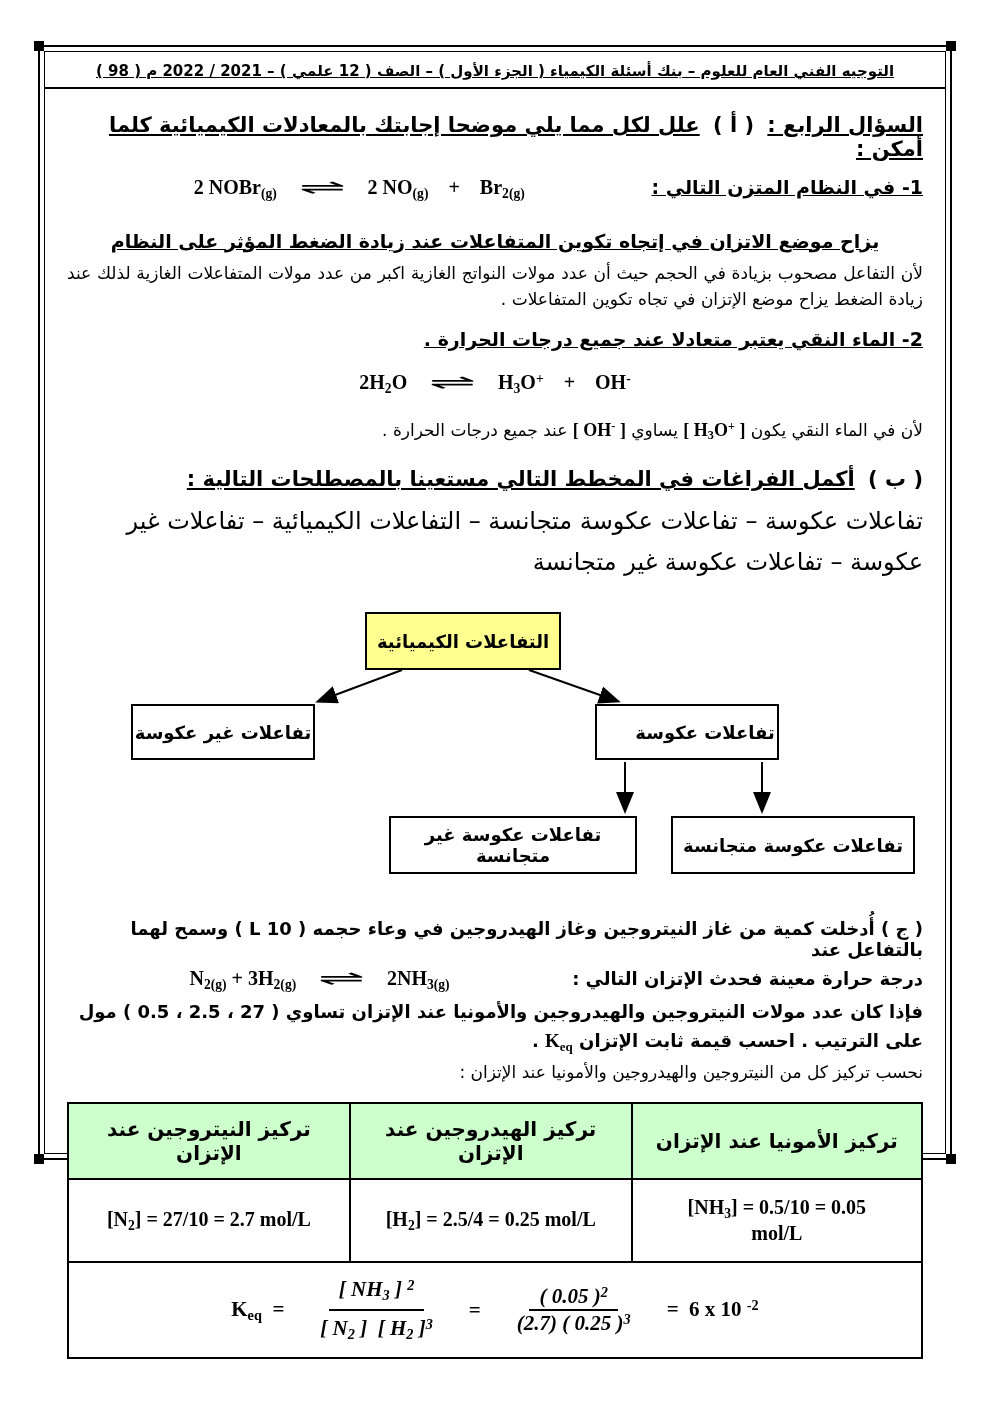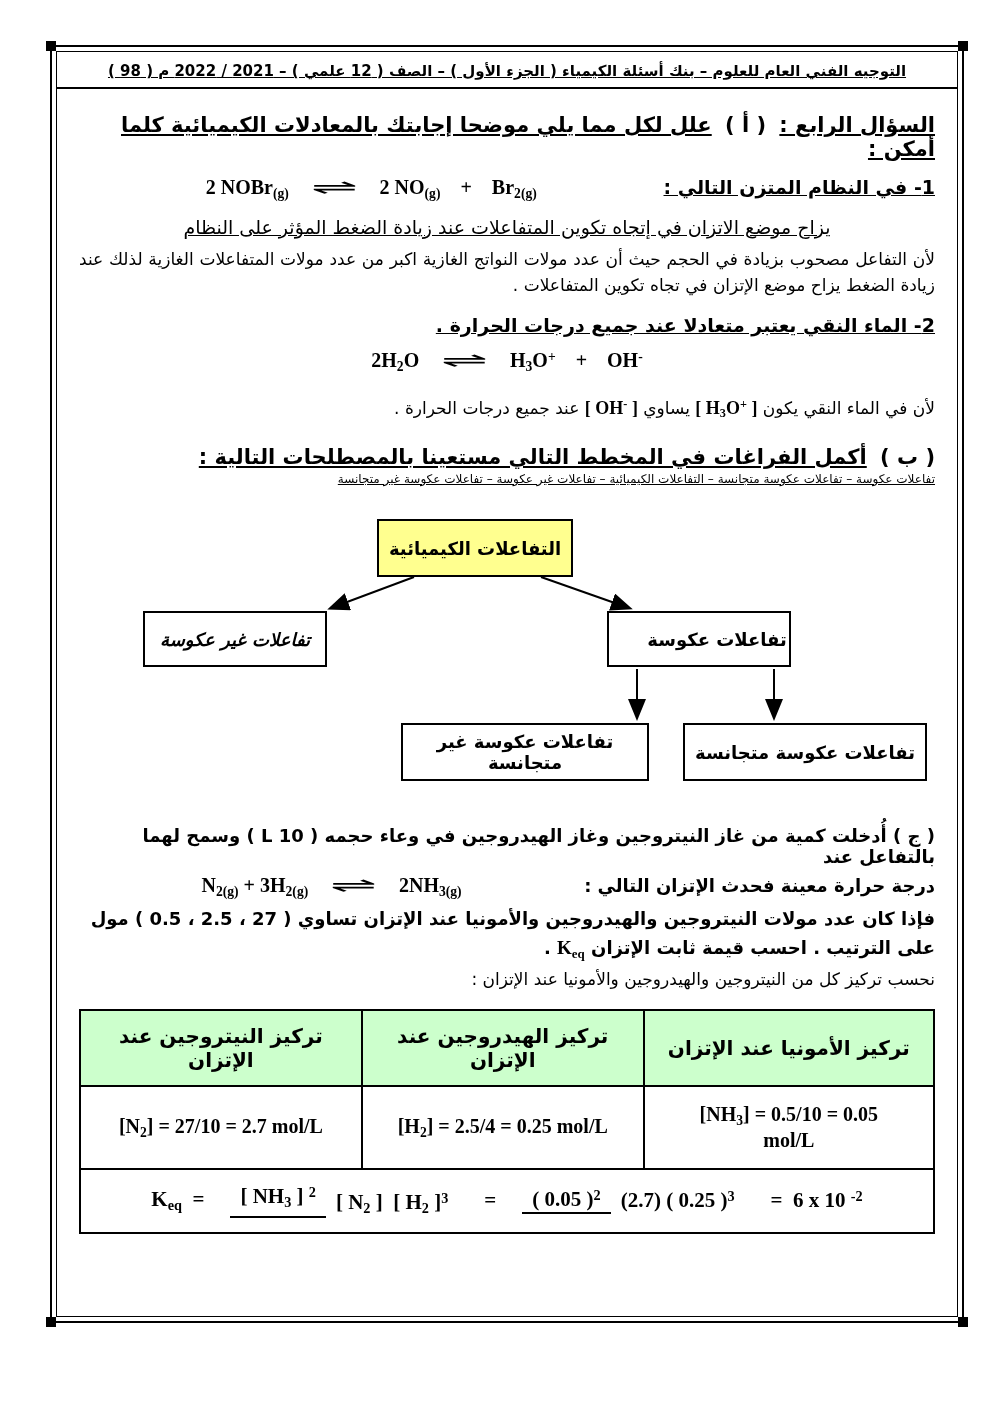--- a/index.html
+++ b/index.html
@@ -2,21 +2,21 @@
 <html lang="ar"><head>
 <meta charset="utf-8">
 <style>
   * { box-sizing: border-box; margin: 0; padding: 0; }
   html,body { background:#fff; }
   body {
     width: 992px; height: 1403px; position: relative; overflow: hidden;
     font-family: "DejaVu Sans", sans-serif; color: #000;
   }
   .frame {
-    position: absolute; left: 50px; top: 45px; width: 914px; height: 1278px;
+    position: absolute; left: 38px; top: 45px; width: 914px; height: 1115px;
     border: 2px solid #000; padding: 4px;
   }
   .frame-inner { border: 1px solid #000; width: 100%; height: 100%; }
   .corner { position: absolute; width: 10px; height: 10px; background: #000; }
   .corner.tl { left: -6px; top: -6px; }
   .corner.tr { right: -6px; top: -6px; }
   .corner.bl { left: -6px; bottom: -6px; }
   .corner.br { right: -6px; bottom: -6px; }
 
   .doc-header {
@@ -39,28 +39,28 @@
   }
   .k-n { white-space: pre-wrap; }
   .k-s { font-size: 0.68em; vertical-align: -22%; white-space: pre-wrap; }
   .k-p { font-size: 0.68em; vertical-align: 38%; white-space: pre-wrap; }
   .k-a { display: inline-block; transform: scaleX(2.8); margin: 0 32px; font-weight: normal; }
 
   .line-flex { display: flex; align-items: baseline; margin-top: 14px; }
   .item-label { font-size: 19px; font-weight: bold; text-decoration: underline; }
   .line-flex .eq-slot { flex: 1; text-align: center; text-decoration: underline; }
 
-  .answer-title { font-size: 19px; font-weight: normal; text-decoration: underline; text-align: center; margin-top: 14px; }
+  .answer-title { font-size: 19px; font-weight: bold; text-decoration: underline; text-align: center; margin-top: 28px; }
   .answer-body { margin-top: 8px; line-height: 1.55; text-align: justify; font-size: 17px; }
 
-  .eq-line { text-align: center; margin-top: 12px; }
+  .eq-line { text-align: center; margin-top: 20px; }
   .explain { margin-top: 22px; font-size: 17px; }
   .explain .formula { font-size: 18px; }
 
-  .terms { font-size: 12px; line-height: 1.7; text-decoration: underline; }
+  .terms { margin-top: 10px; font-size: 24px; line-height: 1.7; }
 
   .flowchart { position: relative; height: 292px; margin-top: 22px; }
   .fc-box {
     position: absolute; border: 2px solid #000; background: #fff;
     display: flex; align-items: center; justify-content: center;
     font-weight: bold; font-size: 18px; text-align: center;
   }
   .fc-root { background: #ffff8f; }
   .fc-arrows { position: absolute; left: 0; top: 0; }
   .fc-arrows line { stroke: #000; stroke-width: 2; }
@@ -78,21 +78,21 @@
     background: #ccffcc; font-weight: bold; font-size: 20px; padding: 13px 6px; text-align: center;
   }
   table.conc td.cell { text-align: center; padding: 16px 6px; }
   table.conc td.cell .formula { font-size: 20px; }
 
   .keq-row td { padding: 14px 10px; }
   .keq-wrap {
     direction: ltr; display: flex; align-items: center; justify-content: center;
     gap: 26px; font-family: "Liberation Serif", serif; font-weight: bold; font-size: 21px;
   }
-  .frac { display: inline-flex; align-items: center; direction: ltr; }
+  .frac { display: inline-flex; flex-direction: column; align-items: center; direction: ltr; font-style: italic; }
   .frac .num { padding: 0 10px 5px; border-bottom: 2.5px solid #000; text-align: center; }
   .frac .den { padding: 5px 10px 0; text-align: center; }
   .frac.tall .num { padding-bottom: 0; }
   .frac.tall .den { padding-top: 0; }
   .keq-wrap .formula { font-size: 21px; }
 </style>
 </head>
 <body>
 
 <div class="frame">
@@ -148,21 +148,21 @@
             <marker id="ah" markerWidth="11" markerHeight="9" refX="9" refY="4.5" orient="auto">
               <path d="M0,0 L11,4.5 L0,9 z"></path>
             </marker>
           </defs>
           <line x1="335" y1="66" x2="252" y2="97" marker-end="url(#ah)"></line>
           <line x1="462" y1="66" x2="550" y2="97" marker-end="url(#ah)"></line>
           <line x1="558" y1="158" x2="558" y2="206" marker-end="url(#ah)"></line>
           <line x1="695" y1="158" x2="695" y2="206" marker-end="url(#ah)"></line>
         </svg>
         <div class="fc-box fc-root" style="left:298px; top:8px; width:196px; height:58px;">التفاعلات الكيميائية</div>
-        <div class="fc-box" style="left:64px; top:100px; width:184px; height:56px;font-style:italic;">تفاعلات غير عكوسة</div>
+        <div class="fc-box" style="left:64px; top:100px; width:184px; height:56px;">تفاعلات غير عكوسة</div>
         <div class="fc-box" style="left:528px; top:100px; width:184px; height:56px;padding-left:36px;">تفاعلات عكوسة</div>
         <div class="fc-box" style="left:322px; top:212px; width:248px; height:58px;">تفاعلات عكوسة غير متجانسة</div>
         <div class="fc-box" style="left:604px; top:212px; width:244px; height:58px;">تفاعلات عكوسة متجانسة</div>
       </div>
 
       <div class="c-line c-first">
         <span>( ج )</span>
         <span>أُدخلت كمية من غاز النيتروجين وغاز الهيدروجين في وعاء حجمه ( 10 L ) وسمح لهما بالتفاعل عند</span>
       </div>
       <div class="line-flex" style="margin-top:6px;">

